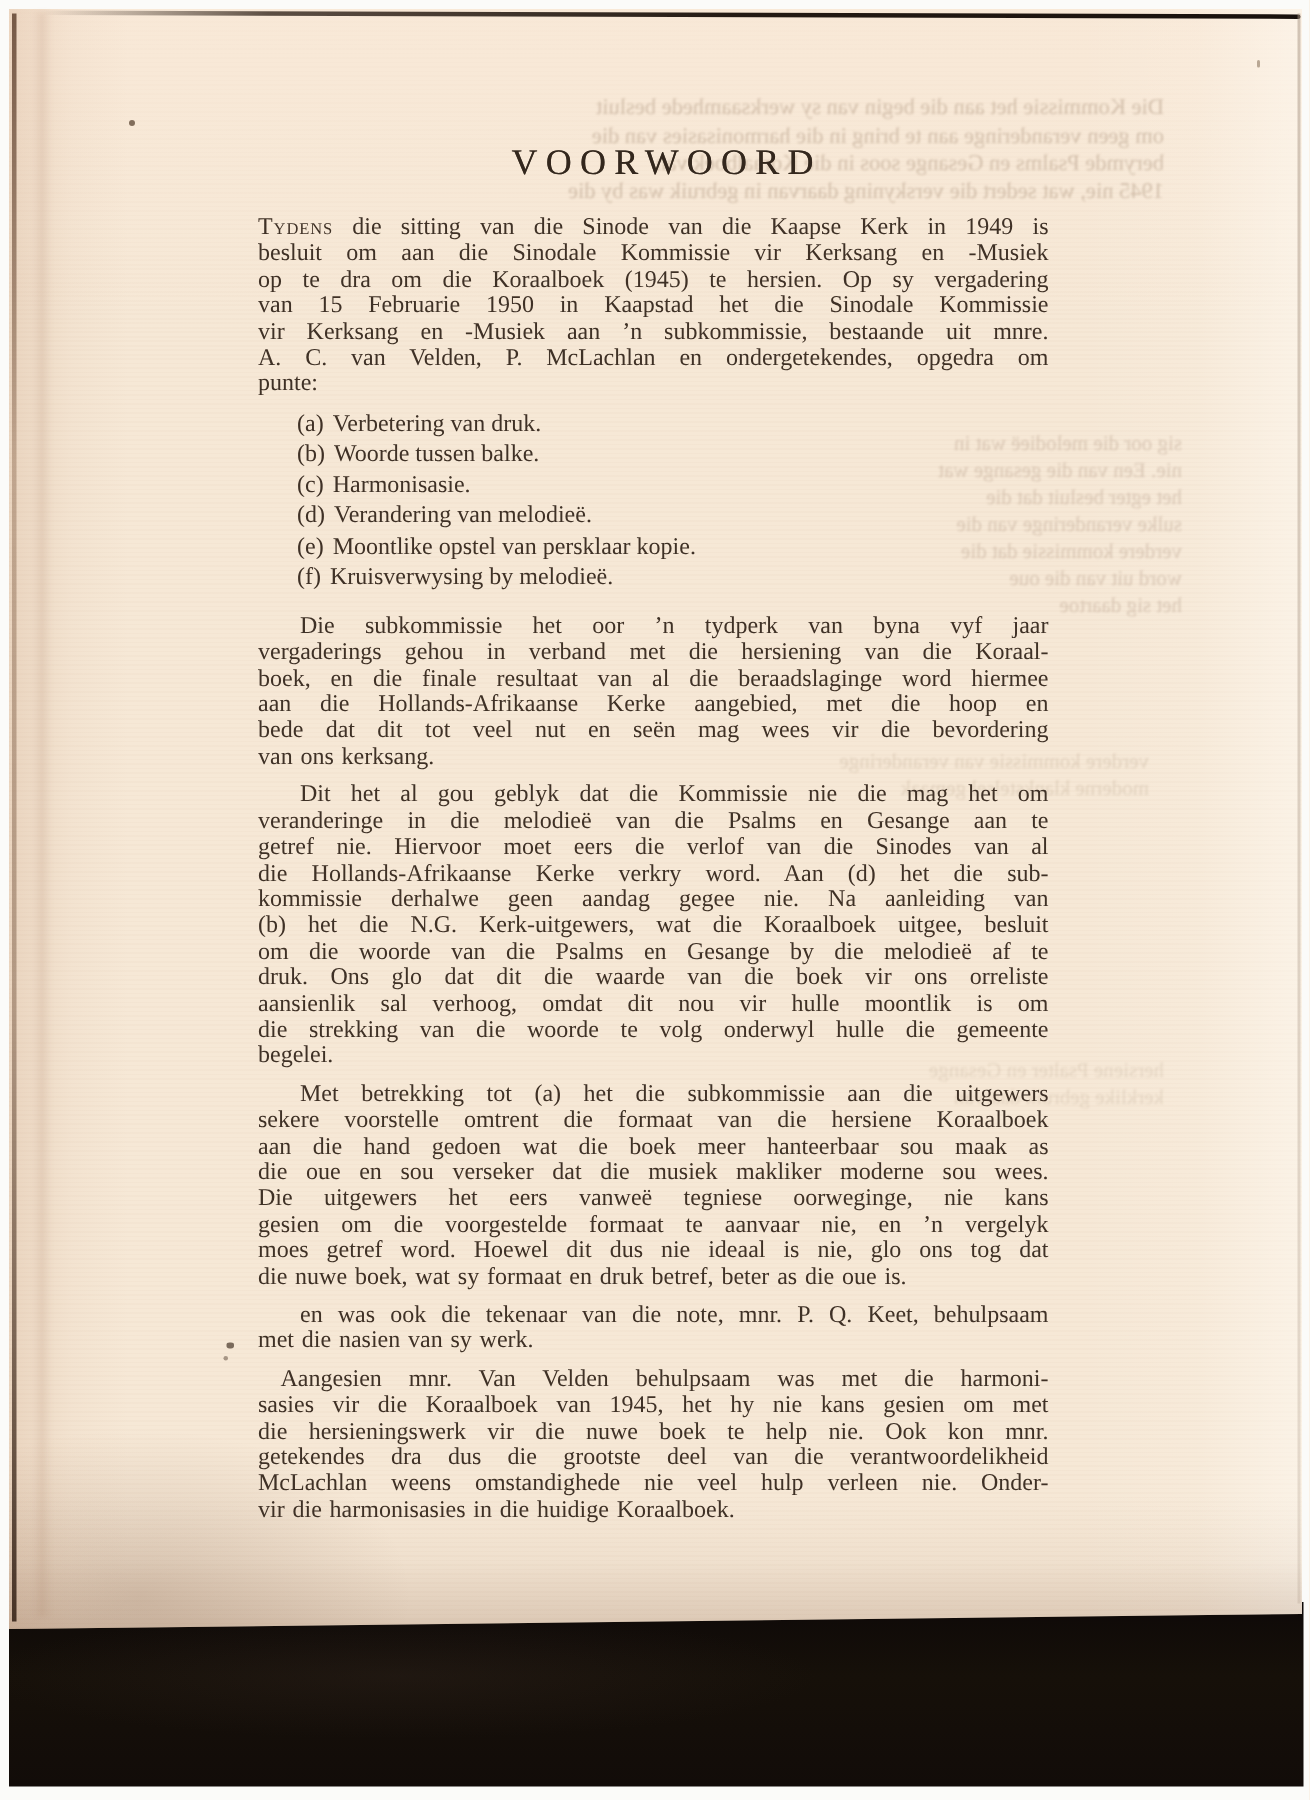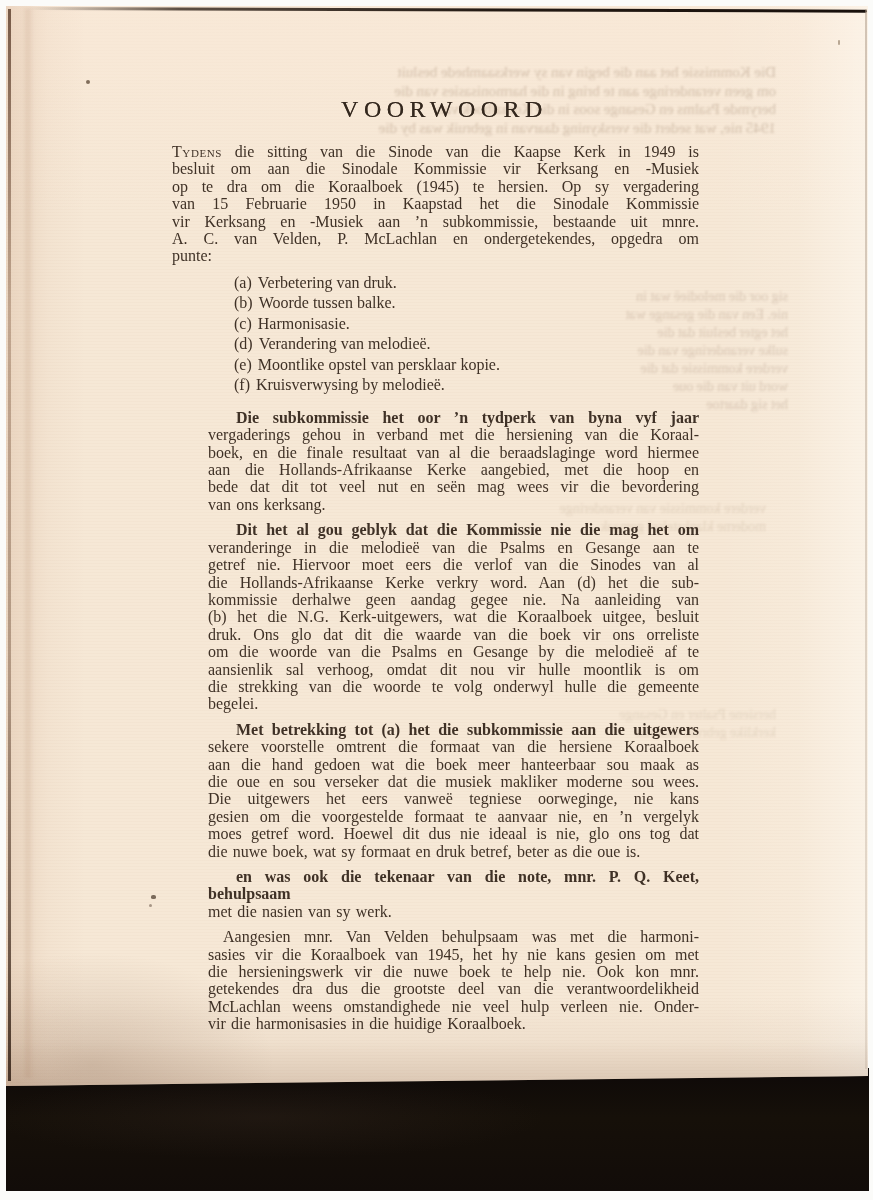--- a/index.html
+++ b/index.html
@@ -72,27 +72,27 @@
     position:absolute;left:172px;top:96px;width:527px;
     color:#3f3126;font-size:16px;
   }
   #page-title{
     font-size:24px;font-weight:400;letter-spacing:5.5px;
     text-align:center;color:#33271d;
     margin:0 0 20px 0;position:relative;left:9px;
     text-shadow:0 0 0.4px rgba(51,39,29,0.8);
   }
   .block{margin:0;}
-  .block + .block{margin-top:8px;margin-left:36px;}
+  .block + .block{margin-top:8px;}
   .pline{
     line-height:17.4px;text-align:justify;text-align-last:justify;
     word-spacing:1.2px;
   }
   .pline.last{text-align-last:left;}
-  .para.indent-normal .pline:first-child{text-indent:28px;font-weight:bold;}
+  .para.indent-normal .pline:first-child{text-indent:28px;}
   .para.indent-small  .pline:first-child{text-indent:15px;}
   .smallcaps{font-variant:small-caps;letter-spacing:0.6px;}
   .list{padding-left:26px;padding-bottom:5px;}
   .list-item{line-height:20.5px;}
   .list-item .marker{margin-right:6px;}
 </style>
 </head>
 <body>
 
 <div id="scanner-bg"></div>
@@ -162,22 +162,22 @@
         <div class="pline">bede dat dit tot veel nut en seën mag wees vir die bevordering</div>
         <div class="pline last">van ons kerksang.</div>
       </div>
       <div class="block para indent-normal">
         <div class="pline">Dit het al gou geblyk dat die Kommissie nie die mag het om</div>
         <div class="pline">veranderinge in die melodieë van die Psalms en Gesange aan te</div>
         <div class="pline">getref nie. Hiervoor moet eers die verlof van die Sinodes van al</div>
         <div class="pline">die Hollands-Afrikaanse Kerke verkry word. Aan (d) het die sub-</div>
         <div class="pline">kommissie derhalwe geen aandag gegee nie. Na aanleiding van</div>
         <div class="pline">(b) het die N.G. Kerk-uitgewers, wat die Koraalboek uitgee, besluit</div>
+        <div class="pline">om die woorde van die Psalms en Gesange by die melodieë af te</div>
         <div class="pline">druk. Ons glo dat dit die waarde van die boek vir ons orreliste</div>
-        <div class="pline">om die woorde van die Psalms en Gesange by die melodieë af te</div>
         <div class="pline">aansienlik sal verhoog, omdat dit nou vir hulle moontlik is om</div>
         <div class="pline">die strekking van die woorde te volg onderwyl hulle die gemeente</div>
         <div class="pline last">begelei.</div>
       </div>
       <div class="block para indent-normal">
         <div class="pline">Met betrekking tot (a) het die subkommissie aan die uitgewers</div>
         <div class="pline">sekere voorstelle omtrent die formaat van die hersiene Koraalboek</div>
         <div class="pline">aan die hand gedoen wat die boek meer hanteerbaar sou maak as</div>
         <div class="pline">die oue en sou verseker dat die musiek makliker moderne sou wees.</div>
         <div class="pline">Die uitgewers het eers vanweë tegniese oorweginge, nie kans</div>

